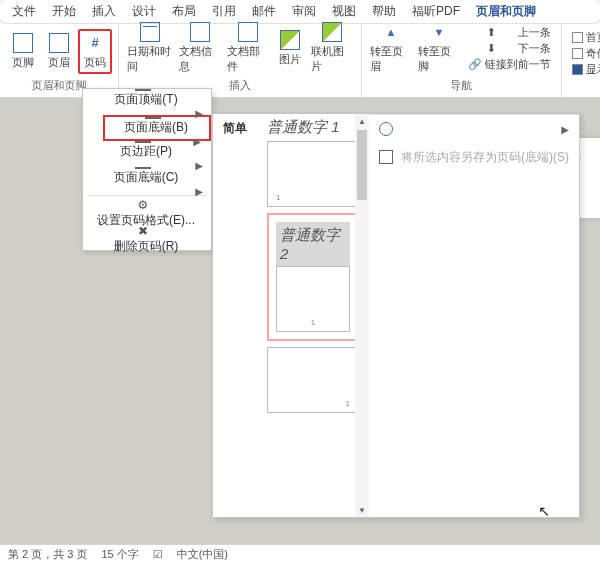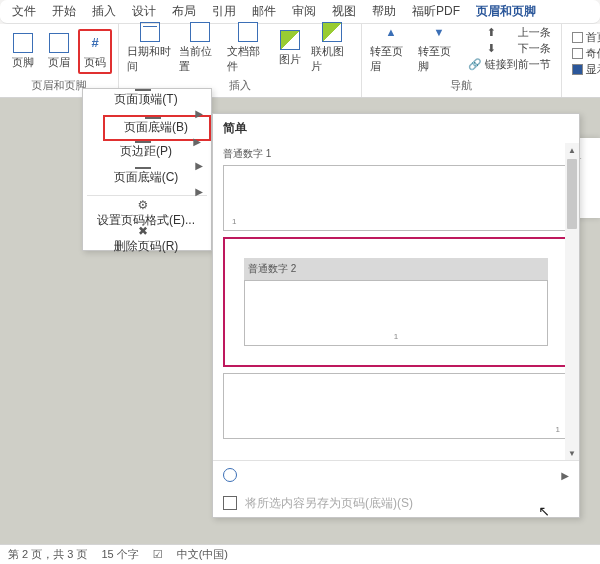--- a/index.html
+++ b/index.html
@@ -24,29 +24,29 @@
   .document-area { position:absolute; top:98px; left:0; right:0; bottom:20px; background:#cfcfc7; }
   .page-edge { position:absolute; top:40px; right:0; width:50px; height:80px; background:#fff; box-shadow:0 0 6px rgba(0,0,0,.15); display:flex; align-items:flex-start; justify-content:flex-start; padding:10px 6px; font-size:14px; color:#888;}
   
   .ctx-menu { position:absolute; top:88px; left:82px; width:130px; background:#fff; border:1px solid #c6c6c6; box-shadow:2px 2px 6px rgba(0,0,0,.15); z-index:5; }
   .ctx-item { display:flex; align-items:center; height:26px; padding:0 8px 0 6px; font-size:12px; color:#333;flex-direction:column; }
   .ctx-item .ic { width:16px; height:16px; margin-right:6px; }
   .ctx-item .arrow { margin-left:auto; font-size:10px; color:#666; }
   .ctx-sep { height:1px; background:#e1e1e1; margin:2px 4px; }
   .ctx-item-hl { border:2px solid #e03030;margin-left:20px; }
 
-  .gallery { position:absolute; top:113px; left:212px; width:368px; height:405px; background:#fff; border:1px solid #c6c6c6; box-shadow:2px 2px 6px rgba(0,0,0,.15); z-index:6; display:flex; flex-direction:column; }
+  .gallery { position:absolute; top:113px; left:212px; width:368px; height:405px; background:#fff; border:1px solid #c6c6c6; box-shadow:2px 2px 6px rgba(0,0,0,.15); z-index:6; display:flex; flex-direction:row; }
   .gallery-head { padding:6px 10px; font-size:12px; font-weight:bold; color:#333; }
   .gallery-body { flex:1; overflow:hidden; padding:0 10px 6px 10px; position:relative; }
   .g-opt { margin-bottom:6px; }
-  .g-opt-title { font-size:10px; color:#555; padding:4px 0; }
+  .g-opt-title { font-size:15px; color:#555; padding:4px 0;font-style:italic; }
   .g-preview { border:1px solid #bbb; height:66px; position:relative; background:#fff; }
   .g-preview .pn { position:absolute; font-size:8px; color:#888; }
   .g-selected .g-opt-title { background:#d9d9d9; padding:4px 4px; }
-  .g-selected { border:2px solid #be185d; padding:19px; }
+  .g-selected { border:2px solid #fca5a5; padding:7px; }
   .gallery-footer { border-top:1px solid #e1e1e1; }
   .gf-item { display:flex; align-items:center; height:28px; padding:0 10px; font-size:12px; color:#333; gap:8px; }
   .gf-item.disabled { color:#aaa; }
   .gf-item .arrow { margin-left:auto; font-size:10px; color:#666; }
   .gallery-scroll { position:absolute; right:0; top:0; bottom:0; width:14px; background:#f4f4f4; display:flex; flex-direction:column; }
   .gallery-scroll .sbtn { height:14px; display:flex; align-items:center; justify-content:center; font-size:8px; color:#666; }
   .gallery-scroll .sthumb { flex:0 0 70px; margin:2px; background:#c8c8c8; border-radius:1px; }
   .gallery-scroll .strack { flex:1; }
 
   .statusbar { position:absolute; bottom:0; left:0; right:0; height:20px; background:#fff; border-top:1px solid #d4d4d4; display:flex; align-items:center; gap:14px; padding:0 8px; font-size:11px; color:#555; }
@@ -113,21 +113,21 @@
       <div class="r-btn" style="width:50px">
         <div class="ic">
             <div class="ic-cal"></div>
           </div>
         <span>日期和时间</span>
       </div>
       <div class="r-btn" style="width:46px">
         <div class="ic">
             <div class="ic-doc"></div>
           </div>
-        <span>当前位置</span>
+        <span>文档信息</span>
       </div>
       <div class="r-btn" style="width:46px">
         <div class="ic">
             <div class="ic-doc"></div>
           </div>
         <span>文档部件</span>
       </div>
       <div class="r-btn">
         <div class="ic">
             <div class="ic-pic"></div>

